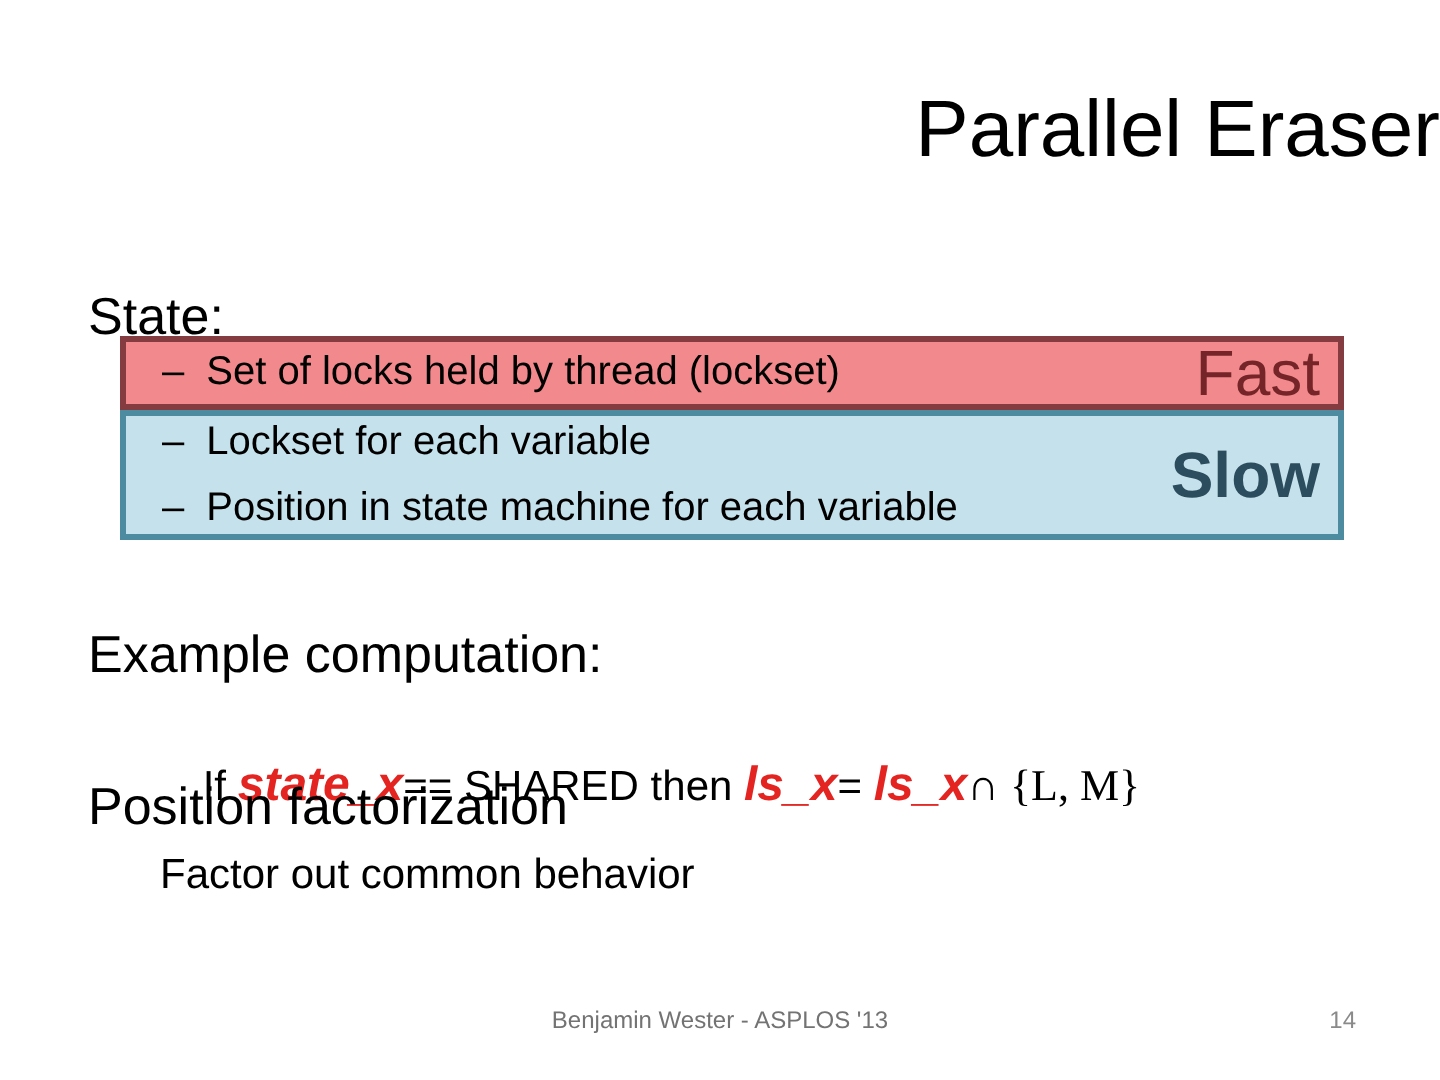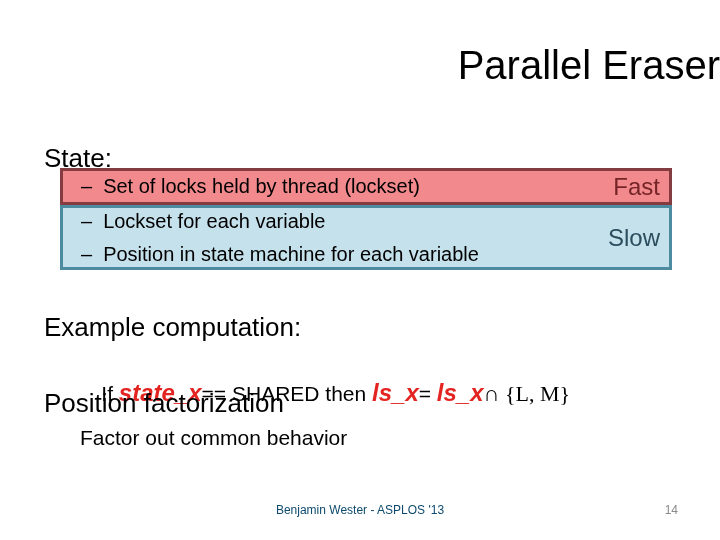--- a/index.html
+++ b/index.html
@@ -47,24 +47,24 @@
     display: flex;
     font-size: 20px; line-height: 33px;
     padding-left: 18px;
     color: #000000;
     white-space: pre;
   }
   .bullet .dash { margin-right: 11px; }
   .tag {
     position: absolute; right: 9px; top: 50%;
     transform: translateY(-50%);
-    font-size: 24px;
+    font-size: 32px;
   }
   .fast-tag { color: #752428; }
-  .slow-tag { color: #2B4D5E; }
+  .slow-tag { color: #2B4D5E; font-weight: bold; }
 
   .formula {
     position: absolute; top: 352px; left: 78px;
     font-size: 21px; line-height: 27px;
     white-space: pre;
     color: #000000;
   }
   .red-var {
     color: #E32421;
     font-weight: bold; font-style: italic;
@@ -74,21 +74,21 @@
   .set-serif  { font-family: Liberation Serif, serif; font-size: 22px; }
 
   .subtext {
     position: absolute; top: 424px; left: 80px;
     font-size: 21px; line-height: 27px;
     color: #000000;
   }
   .footer-credit {
     position: absolute; top: 503px; left: 0; width: 100%;
     text-align: center;
-    font-size: 12px; color: #0c4a6e;
+    font-size: 12px; color: #737373;
   }
   .page-number {
     position: absolute; top: 503px; right: 42px;
     font-size: 12px; color: #8A8A8A;
   }
 </style>
 </head>
 <body>
 
 <div class="slide">

